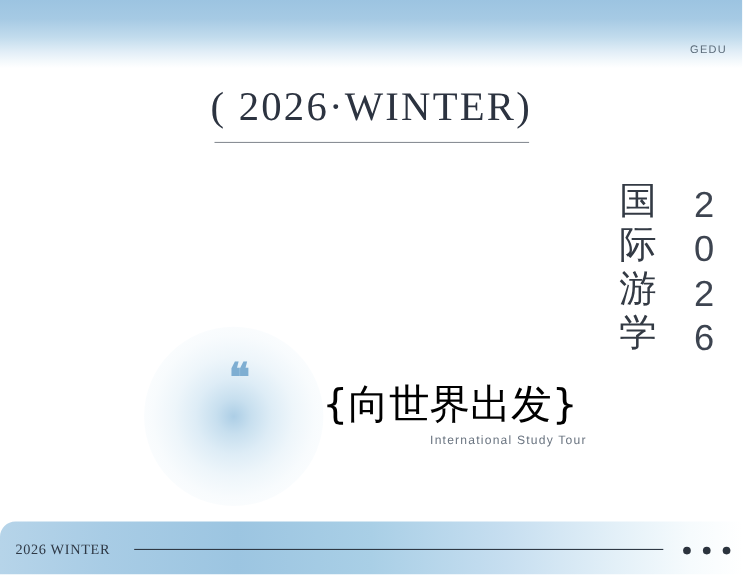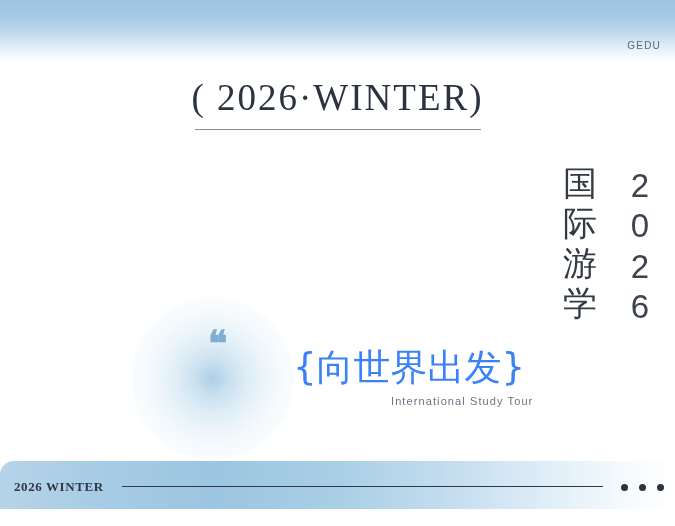--- a/index.html
+++ b/index.html
@@ -134,56 +134,55 @@
     letter-spacing: -1px;
   }
 
   
   .headline {
     position: absolute;
     left: 293px;
     top: 348px;
     font-family: "DejaVu Sans", "Liberation Sans", sans-serif;
     font-size: 37px;
-    color: #3b82f6;
+    color: #000000;
     line-height: 1.1;
     letter-spacing: 0px;
     white-space: nowrap;
   }
   .subtitle {
     position: absolute;
     left: 391px;
     top: 396px;
     font-family: "Liberation Sans", sans-serif;
     font-size: 11px;
     color: #6a7480;
     letter-spacing: 1.1px;
     line-height: 1;
     white-space: nowrap;
   }
 
   
   .bottom-bar {
     position: absolute;
     left: 0;
-    bottom: 17px;
+    bottom: 4px;
     width: 675px;
     height: 48px;
     border-top-left-radius: 14px;
     border-top-right-radius: 4px;
     background: linear-gradient(to right,
         #b6d4e9 0%,
         #a8cce5 14%,
         #9cc5e1 32%,
         #a9cfe6 50%,
         #c6def0 68%,
         #e3f0f8 83%,
         #f6fbfd 93%,
         #ffffff 100%);
-    font-weight: bold;
   }
   .bottom-label {
     position: absolute;
     left: 14px;
     bottom: 16px;
     font-family: "Liberation Serif", "DejaVu Serif", serif;
     font-size: 13px;
     color: #2e3845;
     letter-spacing: 0.6px;
     line-height: 1;

